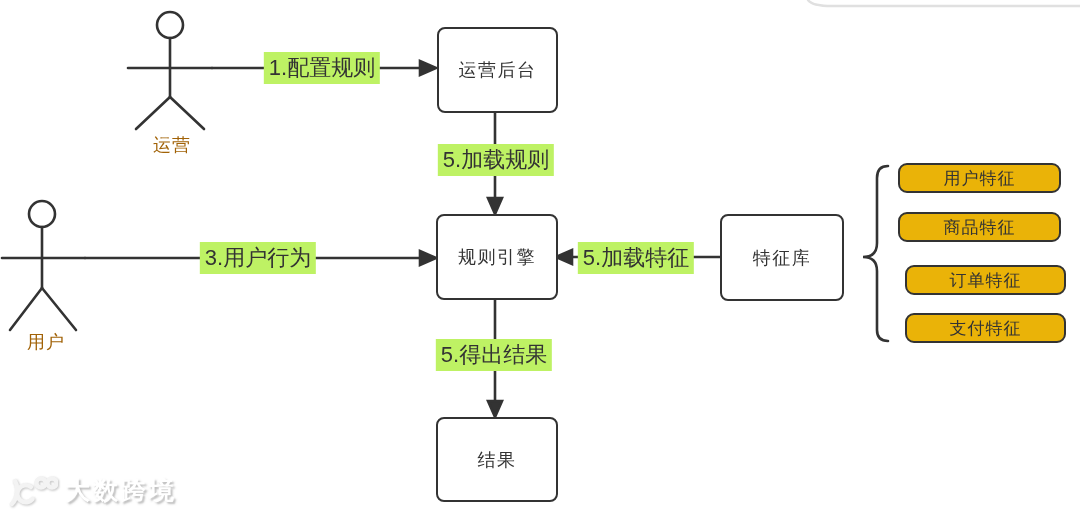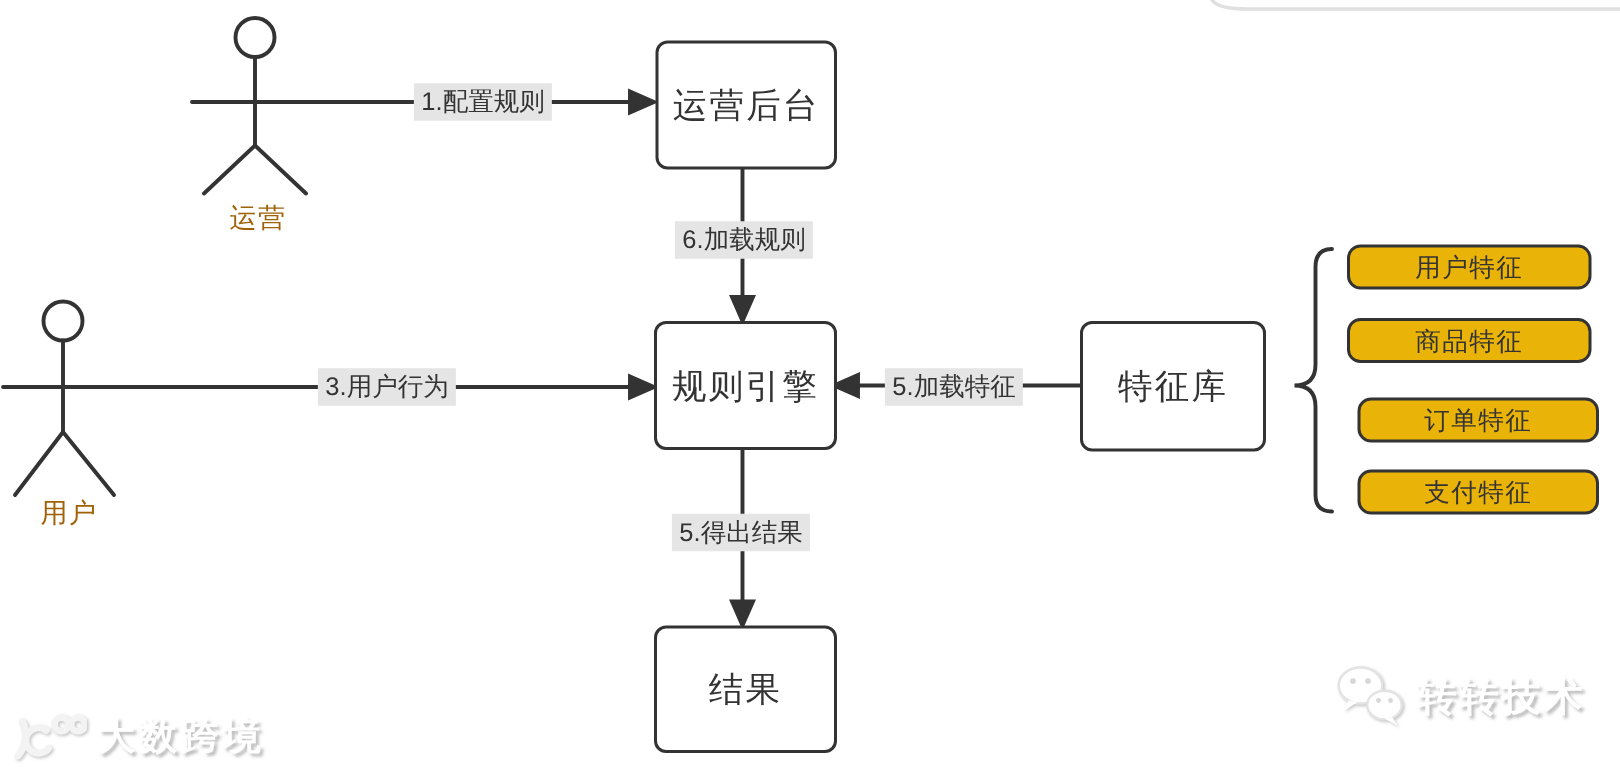--- a/index.html
+++ b/index.html
@@ -4,30 +4,30 @@
 <style>
   html,body{margin:0;padding:0;background:#fff;}
   #stage{
     position:relative;width:1080px;height:514px;background:#ffffff;
     overflow:hidden;font-family:"Liberation Sans","DejaVu Sans",sans-serif;
   }
   #wires{position:absolute;left:0;top:0;z-index:1;}
   .node{
     position:absolute;z-index:2;display:flex;align-items:center;justify-content:center;
     border:2.5px solid #333;border-radius:8px;background:#fff;
-    font-size:23px;color:#333;letter-spacing:1.5px;white-space:nowrap;
+    font-size:18px;color:#333;letter-spacing:1.5px;white-space:nowrap;
   }
   .chip{
     position:absolute;z-index:2;display:flex;align-items:center;justify-content:center;
     border:2px solid #333;border-radius:9px;background:#eab308;
     font-size:17px;color:#333;letter-spacing:1px;white-space:nowrap;
   }
   .edge-label{
     position:absolute;z-index:3;transform:translate(-50%,-50%);
-    background:#e5e5e5;padding:1px 5px;font-size:17px;color:#333;white-space:nowrap;
+    background:#bef264;padding:1px 5px;font-size:22px;color:#333;white-space:nowrap;
   }
   .actor-label{
     position:absolute;z-index:3;transform:translate(-50%,-50%);
     font-size:18px;color:#a16207;letter-spacing:1px;white-space:nowrap;
   }
   .wm{
     position:absolute;z-index:4;display:flex;align-items:center;gap:7px;
     color:#ffffff;font-weight:bold;
     text-shadow:2px 2px 2px rgba(125,125,125,0.5);
     white-space:nowrap;pointer-events:none;
@@ -115,51 +115,34 @@
     <span>商品特征</span>
   </div>
   <div class="chip" style="left:905px;top:313px;width:157px;height:26px">
     <span>支付特征</span>
   </div>
   <div class="chip" style="left:905px;top:265px;width:157px;height:26px">
     <span>订单特征</span>
   </div>
 
   <span class="edge-label" style="left:322px;top:68px">1.配置规则</span>
-  <span class="edge-label" style="left:496px;top:160px">6.加载规则</span>
+  <span class="edge-label" style="left:496px;top:160px">5.加载规则</span>
   <span class="edge-label" style="left:258px;top:258px">3.用户行为</span>
   <span class="edge-label" style="left:636px;top:258px">5.加载特征</span>
   <span class="edge-label" style="left:494px;top:355px">5.得出结果</span>
 
   <span class="actor-label" style="left:172px;top:145px">运营</span>
   <span class="actor-label" style="left:46px;top:342px">用户</span>
 
   <div class="wm wm-left">
     <svg width="50" height="32" viewBox="0 0 50 32">
       <g fill="none" stroke="#f3f3f3" stroke-width="4.5" stroke-linecap="round">
         <path d="M7,6 C11,12 9,24 4,29"></path>
         <path d="M23,12 a8.5,8.5 0 1 0 1.5,12"></path>
         <circle cx="33" cy="8" r="4.6"></circle>
         <circle cx="44" cy="8" r="4.6"></circle>
       </g>
     </svg>
     <span>大数跨境</span>
   </div>
 
-  <div class="wm wm-right">
-    <svg width="48" height="44" viewBox="0 0 48 44">
-      <g fill="#ffffff" stroke="#e3e3e3" stroke-width="1.6">
-        <ellipse cx="17" cy="15" rx="14.5" ry="12"></ellipse>
-        <path d="M9,25 L6,32 L15,26 Z" stroke="none"></path>
-        <ellipse cx="33" cy="28" rx="11.5" ry="9.5"></ellipse>
-        <path d="M38,36 L42,42 L33,37 Z" stroke="none"></path>
-      </g>
-      <g fill="#d7d7d7" stroke="none">
-        <circle cx="12" cy="12" r="1.9"></circle>
-        <circle cx="22" cy="12" r="1.9"></circle>
-        <circle cx="29" cy="25" r="1.6"></circle>
-        <circle cx="37" cy="25" r="1.6"></circle>
-      </g>
-    </svg>
-    <span>转转技术</span>
-  </div>
 
 </div>
 
 </body></html>

